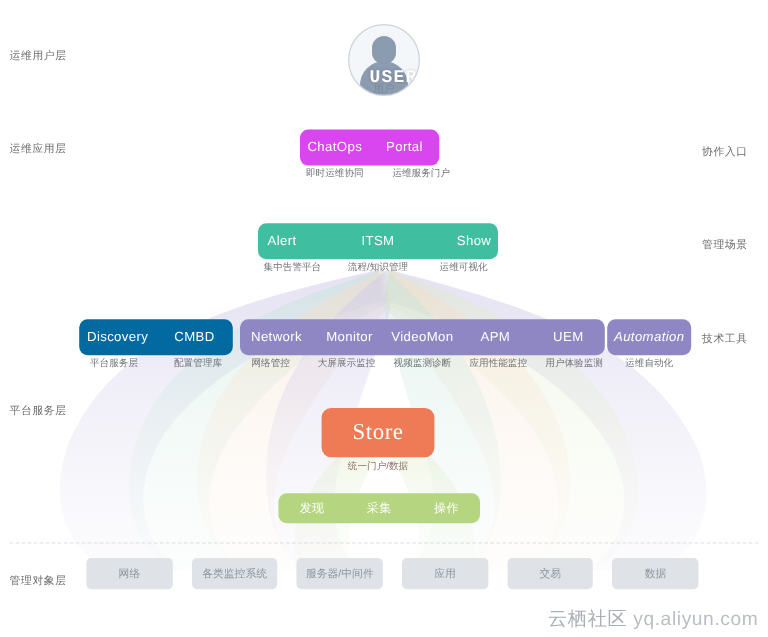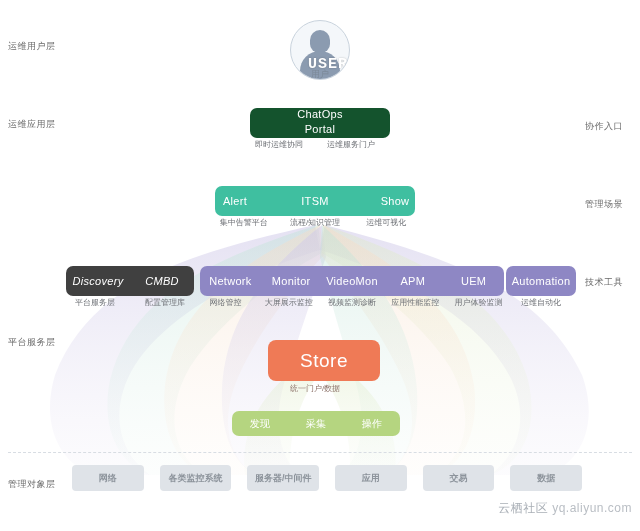--- a/index.html
+++ b/index.html
@@ -65,70 +65,70 @@
     font-size:11px;letter-spacing:.3px;white-space:nowrap;
   }
   .subrow{
     position:absolute;display:flex;z-index:4;
   }
   .subrow .sub{
     flex:1;text-align:center;font-size:8px;color:#6f7277;white-space:nowrap;
   }
 
   
-  #bar-app{left:250px;top:108px;width:140px;height:30px;background:#14532d;flex-direction:column;}
+  #bar-app{left:250px;top:108px;width:116px;height:30px;background:#d946ef;}
   #sub-app{left:243px;top:139px;width:144px;}
 
   
   #bar-mgmt{left:215px;top:186px;width:200px;height:30px;background:#3fbfa0;gap:40px;}
   #sub-mgmt{left:208px;top:217px;width:214px;}
 
   
-  #bar-tool-a{left:66px;top:266px;width:128px;height:30px;background:#404040;font-style:italic;}
+  #bar-tool-a{left:66px;top:266px;width:128px;height:30px;background:#0369a1;}
   #sub-tool-a{left:60px;top:297px;width:140px;}
   #bar-tool-b{left:200px;top:266px;width:304px;height:30px;background:#8e87c4;}
   #sub-tool-b{left:194px;top:297px;width:316px;}
-  #bar-tool-c{left:506px;top:266px;width:70px;height:30px;background:#8e87c4;}
+  #bar-tool-c{left:506px;top:266px;width:70px;height:30px;background:#8e87c4;font-style:italic;}
   #sub-tool-c{left:500px;top:297px;width:82px;}
 
   
   #store-box{
-    position:absolute;left:268px;top:340px;width:112px;height:41px;
+    position:absolute;left:268px;top:340px;width:94px;height:41px;
     background:#ef7a56;border-radius:8px;z-index:4;
     display:flex;align-items:center;justify-content:center;
-    color:#fff;font-size:19px;letter-spacing:.5px;
+    color:#fff;font-size:19px;letter-spacing:.5px;font-family:Liberation Serif, serif;
   }
   #store-sub{
     position:absolute;left:268px;top:383px;width:94px;text-align:center;
     font-size:8px;color:#8a6f66;z-index:4;
   }
 
   
   #bar-green{left:232px;top:411px;width:168px;height:25px;background:#b5d580;}
   #bar-green .cell{font-size:10px;color:#ffffff;}
 
   
   .obj-row{position:absolute;left:72px;top:465px;width:510px;height:26px;
-           display:flex;gap:16px;z-index:4;font-weight:bold;}
+           display:flex;gap:16px;z-index:4;}
   .obj{
     flex:1;background:#dfe3e8;border-radius:4px;
     display:flex;align-items:center;justify-content:center;
     font-size:9px;color:#8d949c;white-space:nowrap;
   }
 
   
   .dotted{
     position:absolute;left:8px;top:452px;width:624px;height:0;
     border-top:1px dashed #d8dde3;z-index:2;
   }
 
   
   .watermark{
-    position:absolute;right:8px;bottom:14px;
-    font-size:12px;color:#b9bec4;letter-spacing:.5px;z-index:8;text-align:right;
+    position:absolute;right:8px;bottom:4px;
+    font-size:16px;color:#b9bec4;letter-spacing:.5px;z-index:8;text-align:right;
   }
   .wm-cn{color:#a9afb6;}
 </style>
 </head>
 <body>
 
 <div id="stage">
 
   <svg class="ribbons" viewBox="0 0 640 260" preserveAspectRatio="none">
     <defs>

